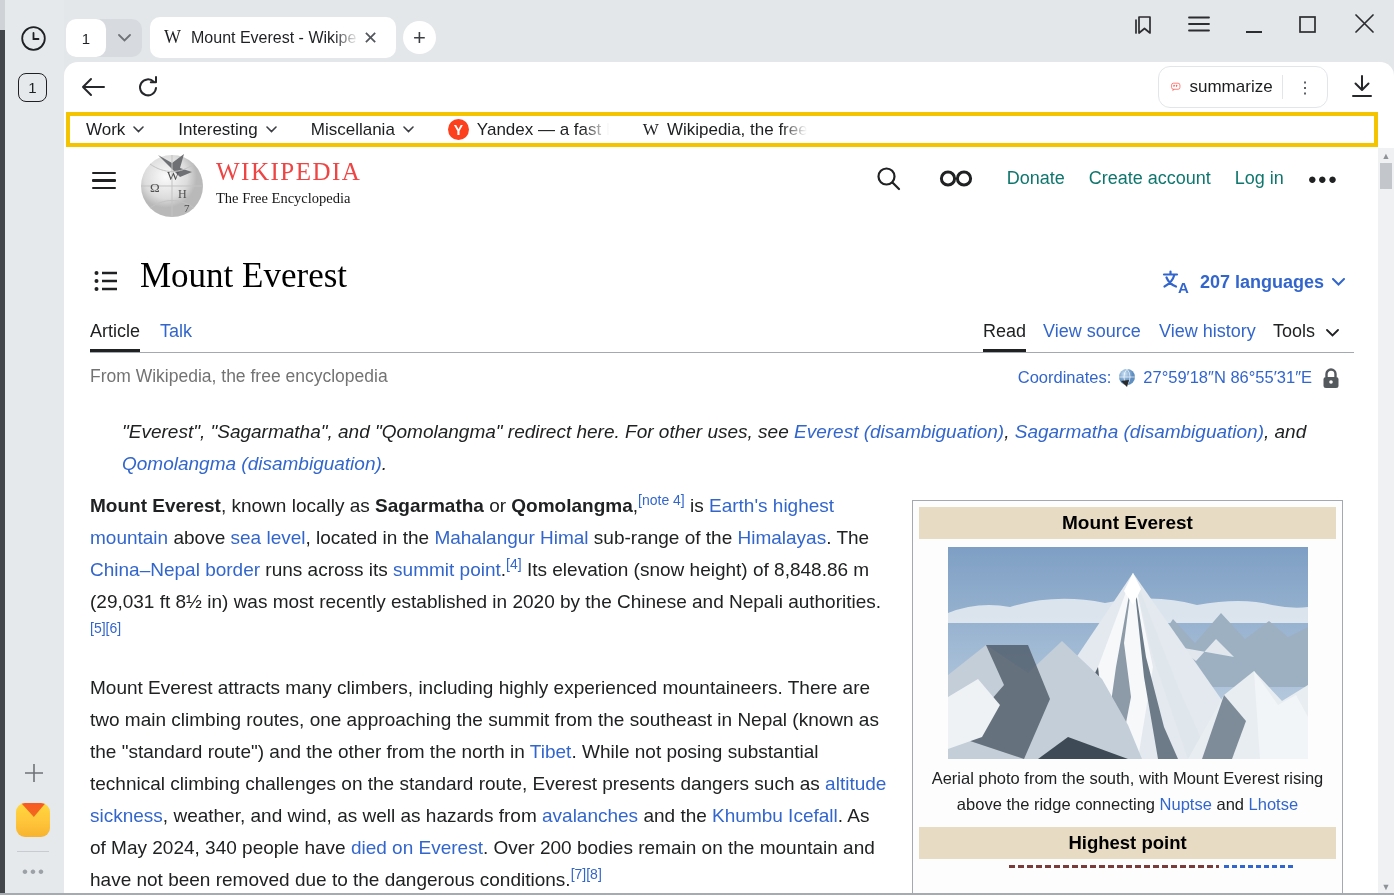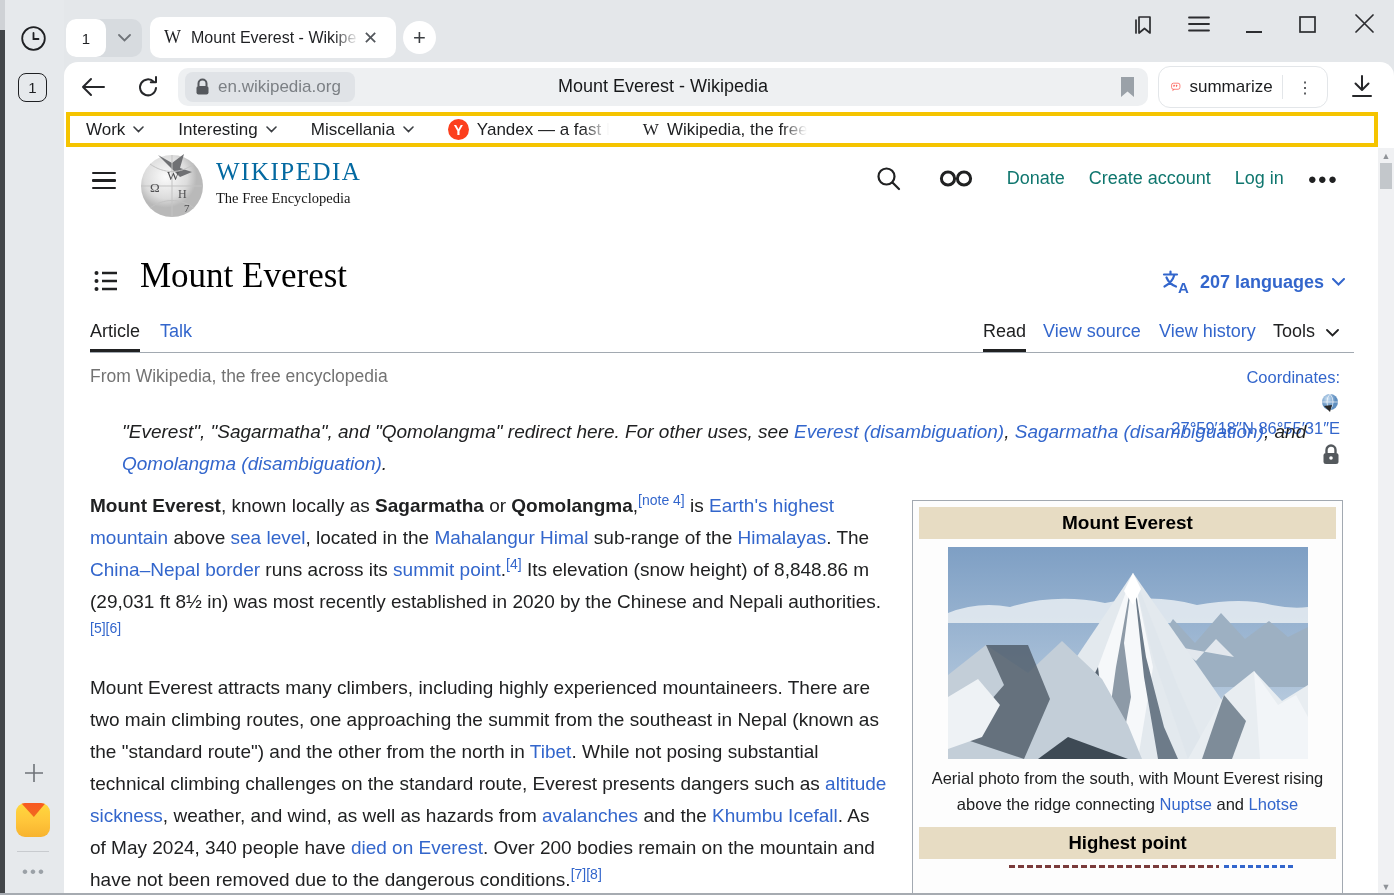--- a/index.html
+++ b/index.html
@@ -68,37 +68,37 @@
 
   
   .content { position:absolute; left:64px; top:148px; width:1314px; height:747px; background:#fff; overflow:hidden; }
   .wlink { color:#3366cc; text-decoration:none; cursor:pointer; }
   sup { font-size:13px; line-height:0; }
   sup .wlink { font-size:14px; }
 
   .hamb { position:absolute; left:28px; top:24px; width:24px; height:18px; cursor:pointer; }
   .hamb span { display:block; height:2.4px; background:#202122; margin-bottom:5px; border-radius:1px; }
   .logo-globe { position:absolute; left:74px; top:2px; cursor:pointer; }
-  .logo-word { position:absolute; left:152px; top:10px; font-family:"Liberation Serif", serif; font-size:25px; letter-spacing:1.5px; color:#0369a1; cursor:pointer; }
+  .logo-word { position:absolute; left:152px; top:10px; font-family:"Liberation Serif", serif; font-size:25px; letter-spacing:1.5px; color:#ef4444; cursor:pointer; }
   .logo-tag { position:absolute; left:152px; top:42px; font-family:"Liberation Serif", serif; font-size:14.5px; color:#161616; }
   .hdr-right { position:absolute; right:40px; top:18px; display:flex; align-items:center; gap:24px; }
   .hdr-link { font-size:18px; color:#0f766e; cursor:pointer; }
   .hdr-dots { font-size:15px; color:#202122; letter-spacing:1px; cursor:pointer; }
 
   .toc-ico { position:absolute; left:30px; top:122px; cursor:pointer; }
   .page-h1 { position:absolute; left:76px; top:108px; font-family:"Liberation Serif", serif; font-weight:400; font-size:35px; color:#000; }
   .lang-btn { position:absolute; right:33px; top:122px; display:flex; align-items:center; gap:8px; cursor:pointer; color:#3366cc; font-weight:bold; font-size:18px; }
 
   .tabs-row { position:absolute; left:26px; right:24px; top:170px; height:35px; border-bottom:1px solid #a2a9b1;text-align:center; }
   .vtab { position:absolute; top:3px; font-size:18px; color:#3366cc; cursor:pointer; white-space:nowrap; }
   .vtab.active { color:#202122; border-bottom:3px solid #202122; padding-bottom:7px; }
   .vtab.plain { color:#202122; }
 
   .from-line { position:absolute; left:26px; top:218px; font-size:17.5px; color:#737373; }
-  .coords { position:absolute; right:38px; top:220px; display:flex; align-items:flex-end; gap:6px; font-size:16.5px;flex-direction:column; }
+  .coords { position:absolute; right:38px; top:220px; display:flex; align-items:flex-start; gap:6px; font-size:16.5px; }
 
   .hatnote { position:absolute; left:58px; top:268px; width:1218px; font-style:italic; font-size:19px; line-height:32px; color:#202122; }
   .para { position:absolute; left:26px; width:800px; font-size:19px; line-height:32px; color:#202122; }
   .para1 { top:342px; }
   .para2 { top:524px; }
 
   
   .infobox { position:absolute; left:848px; top:352px; width:431px; height:400px; border:1px solid #a2a9b1; background:#fdfdfd; padding:4px; font-size:16.5px; }
   .ib-header { background:#e7dcc3; text-align:center; font-weight:bold; font-size:19px; padding:5px 4px; margin:2px; color:#000; }
   .ib-img { display:block; margin:8px auto 0; cursor:pointer; }
@@ -186,35 +186,20 @@
   <div class="nav-ico" style="left:16px;">
     <svg width="26" height="24" viewBox="0 0 26 24">
         <path d="M24 12H3M11 4l-8 8 8 8" fill="none" stroke="#26272a" stroke-width="2" stroke-linecap="round" stroke-linejoin="round"></path>
       </svg>
   </div>
   <div class="nav-ico" style="left:72px;">
     <svg width="24" height="24" viewBox="0 0 24 24">
         <path d="M20 13a8 8 0 1 1-2.3-6.3" fill="none" stroke="#26272a" stroke-width="2" stroke-linecap="round"></path>
         <path d="M20 2v5.2h-5.2" fill="none" stroke="#26272a" stroke-width="2" stroke-linecap="round" stroke-linejoin="round"></path>
       </svg>
-  </div>
-  <div class="addr-field">
-    <div class="url-pill">
-      <svg width="15" height="18" viewBox="0 0 15 18">
-          <path d="M3.5 8V5.5a4 4 0 0 1 8 0V8" fill="none" stroke="#55585d" stroke-width="2"></path>
-          <rect x="1.5" y="8" width="12" height="8.5" rx="2" fill="#55585d"></rect>
-        </svg>
-      <span class="url-text">en.wikipedia.org</span>
-    </div>
-    <div class="addr-title">Mount Everest - Wikipedia</div>
-    <div class="flag-ico">
-      <svg width="17" height="22" viewBox="0 0 17 22">
-          <path d="M2 1h13v20l-6.5-5.5L2 21z" fill="#9aa1a8"></path>
-        </svg>
-    </div>
   </div>
   <div class="summarize-card">
     <svg width="25" height="24" viewBox="0 0 25 24">
       <rect x="1.5" y="2" width="22" height="16" rx="5" fill="none" stroke="#fd5c55" stroke-width="2"></rect>
       <path d="M5 18l-1.5 5 6-4.5z" fill="#fd5c55"></path>
       <path d="M8 12c-1.3-.6-2-1.7-2-3.2C6 6.9 7.2 6 8.4 6c1.1 0 2 .9 2 2 0 1.1-.8 2-2 2 .1.8.6 1.4 1.4 1.8z" fill="#fd5c55"></path>
       <path d="M14.6 12c-1.3-.6-2-1.7-2-3.2 0-1.9 1.2-2.8 2.4-2.8 1.1 0 2 .9 2 2 0 1.1-.8 2-2 2 .1.8.6 1.4 1.4 1.8z" fill="#fd5c55"></path>
     </svg>
     <span class="summarize-label">summarize</span>
     <span class="card-div"></span>

